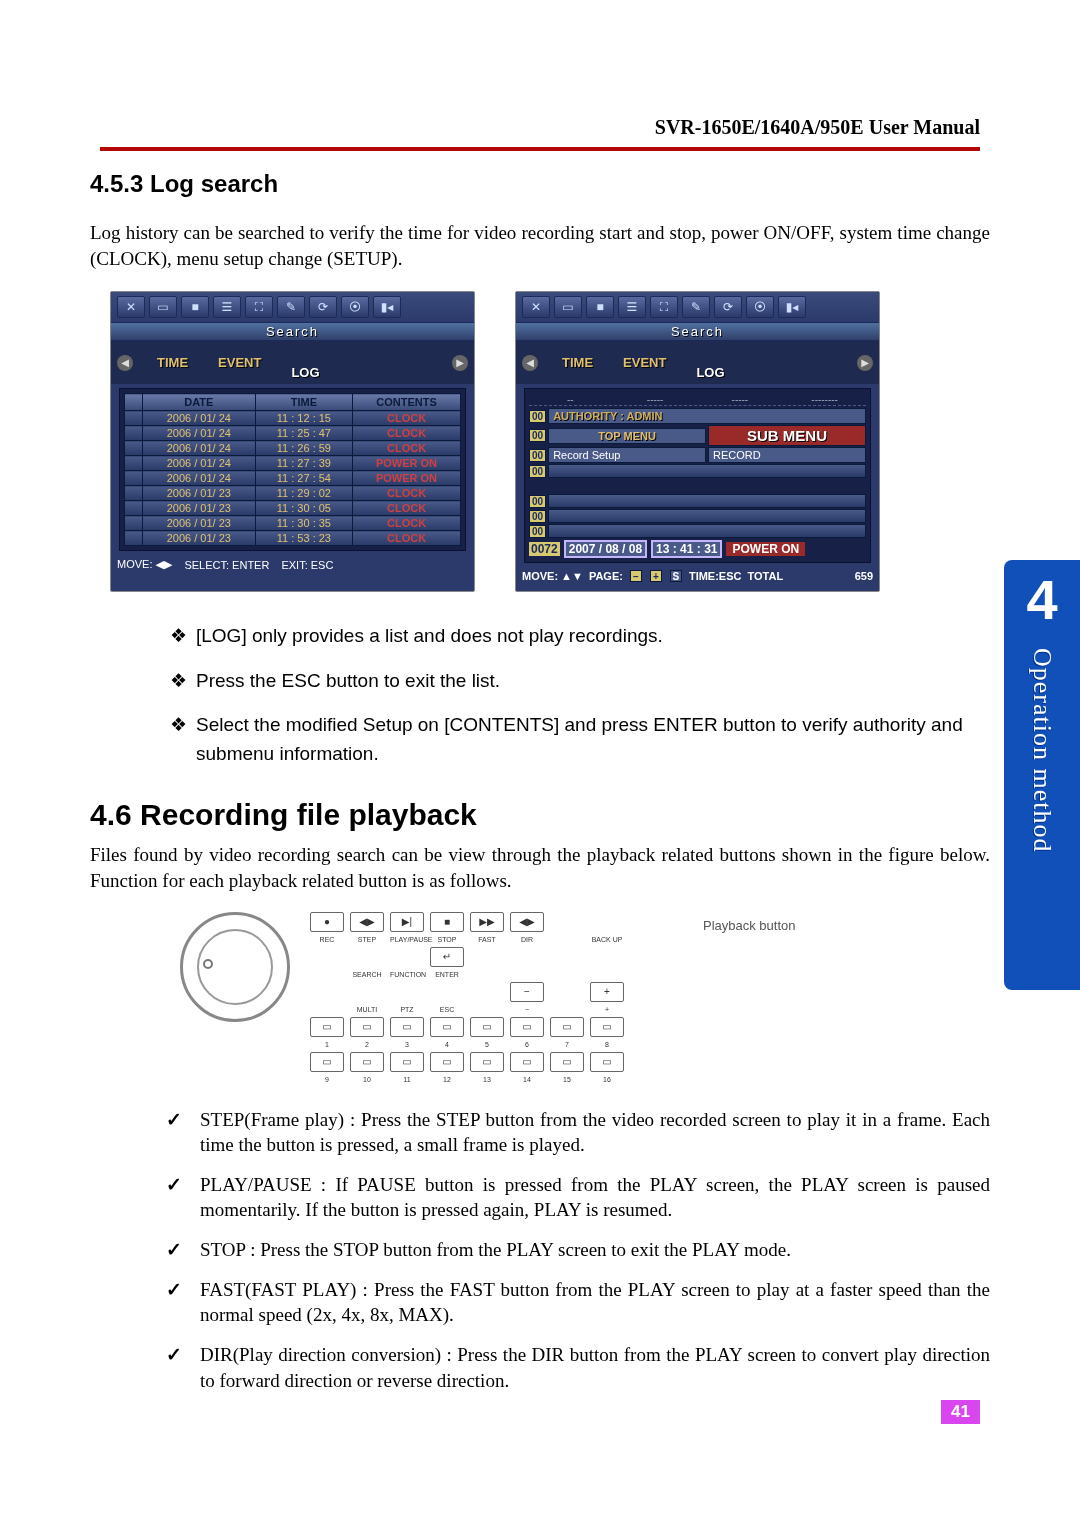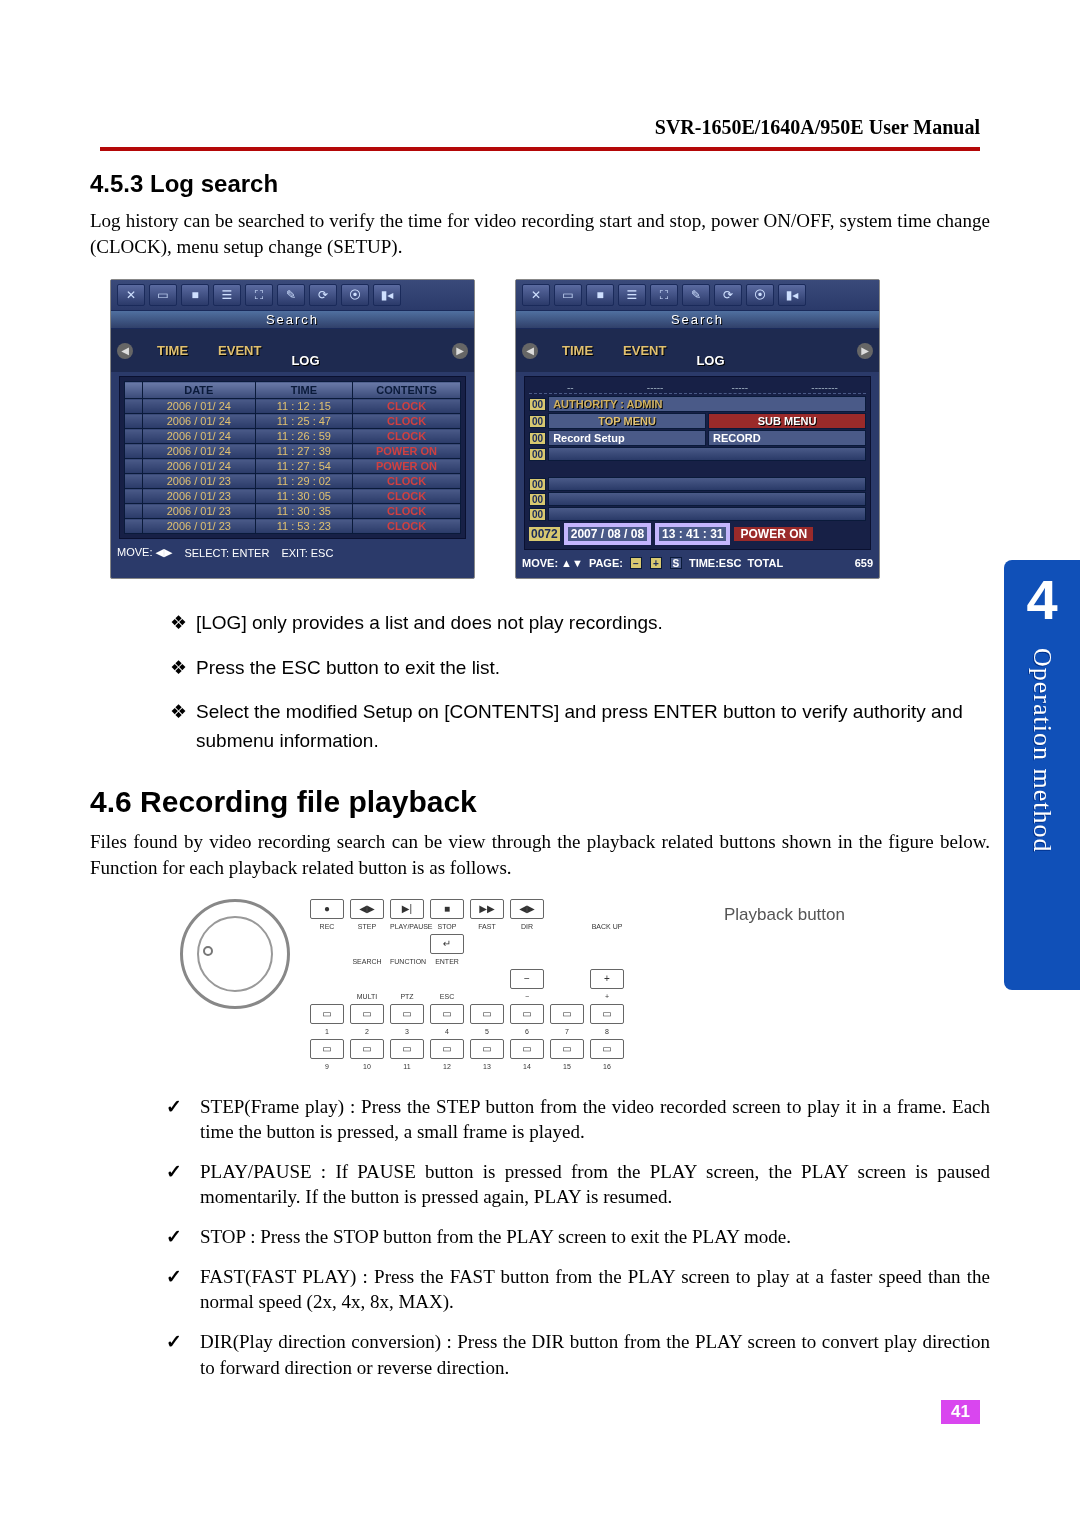--- a/index.html
+++ b/index.html
@@ -25,21 +25,21 @@
     top: 116px;
     left: 0; right: 0;
   }
   .content {
     margin-top: 80px;
   }
   h2.sub {
     font-family: Arial, sans-serif;
     font-weight: bold;
     font-size: 24px;
-    margin-bottom: 10px;
+    margin-bottom: 22px;
   }
   p.body {
     font-size: 19px;
     line-height: 1.35;
     text-align: justify;
     margin-bottom: 18px;
   }
   .screens {
     display: flex;
     gap: 40px;
@@ -128,21 +128,21 @@
     color: #fff;
     font-size: 11px;
     padding: 3px 6px;
     display: flex;
     gap: 12px;
     align-items: center;
   }
   .footer-bar .seg { white-space: nowrap; }
   .ftr-box {
     background:#4a5a88;
-    border:4px solid #c4b5fd;
+    border:2px solid #c4b5fd;
     padding:0 3px;
     color:#fff;
     font-weight:bold;
   }
   
   .panel2-hdr {
     display:flex;gap:2px;font-size:10px;color:#9ab;padding:1px 0;
   }
   .panel2-hdr div{flex:1;text-align:center;border-bottom:1px dashed #4a5a88;}
   .panel2-row{
@@ -155,27 +155,27 @@
   .auth-bar{
     flex:1;background:#4a5a88;color:#d0b060;font-weight:bold;
     font-size:11px;padding:1px 4px;border:1px solid #0a1a3a;
     text-shadow:1px 1px #000;
   }
   .cell-blue{
     flex:1;background:#4a5a88;color:#fff;font-size:11px;
     padding:1px 4px;border:1px solid #0a1a3a;
   }
   .cell-red{
-    flex:1;background:#9a2a2a;color:#fff;font-size:11px;
+    flex:1;background:#9a2a2a;color:#fff;font-size:15px;
     padding:1px 4px;border:1px solid #0a1a3a;
     text-shadow:1px 1px #000;font-weight:bold;
     text-align:center;
   }
   .cell-yellow{color:#e0c070;text-shadow:1px 1px #000;font-weight:bold;text-align:center;}
-  .cell-white{color:#fff;font-weight:bold;text-align:center;}
+  .cell-white{color:#fff;font-weight:normal;text-align:center;}
   .emptycell{flex:1;background:linear-gradient(#4a5a88,#2a3a68);height:14px;border:1px solid #0a1a3a;}
   .status-row{
     display:flex;align-items:center;gap:4px;margin:2px 0 0 0;
     font-size:12px;color:#fff;
   }
   .status-row .wbox{background:#d8c870;color:#1a2a5a;padding:0 2px;font-weight:bold;}
   .status-row .pwron{background:#9a2a2a;padding:0 6px;font-weight:bold;}
   .pm-btn {
     display:inline-block;width:12px;height:12px;line-height:11px;
     text-align:center;background:#d8c870;color:#1a2a5a;font-weight:bold;
@@ -231,22 +231,22 @@
     text-align: center;
   }
   .kbtn {
     border:1px solid #666;height:20px;border-radius:2px;
     display:flex;align-items:center;justify-content:center;
     font-size:10px;color:#333;
   }
   .klabel{font-size:7px;color:#333;text-align:center;}
   .kblank{border:none;}
   .pb-label{
-    font-family: Arial, sans-serif;font-size:17px;color:#555;
-    margin-left:80px;margin-top:6px;
+    font-family: Arial, sans-serif;font-size:13px;color:#555;
+    margin-left:59px;margin-top:6px;
   }
   .checks {
     margin: 0 0 0 70px;
     font-size: 19px;
   }
   .checks li {
     list-style: none;
     position: relative;
     padding-left: 40px;
     margin-bottom: 14px;

